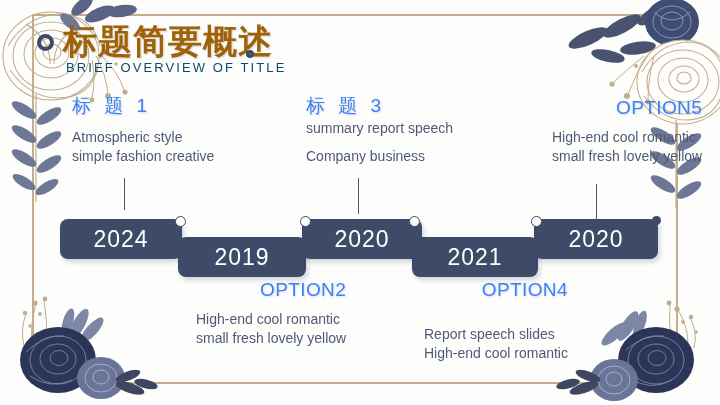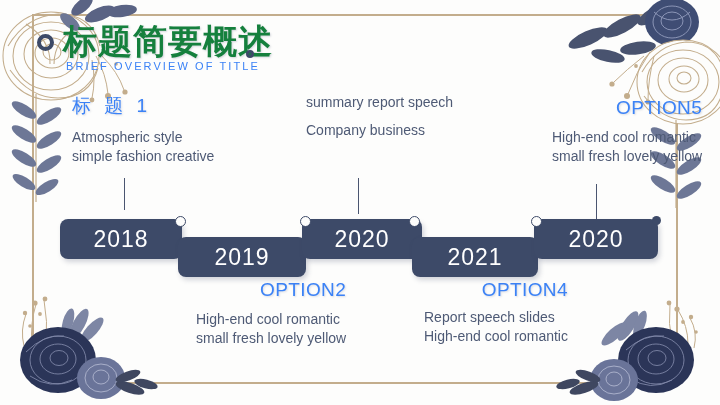--- a/index.html
+++ b/index.html
@@ -23,28 +23,28 @@
 
   
   .header { position: absolute; left: 30px; top: 12px; }
   .title-ring {
     position: absolute; left: 7px; top: 22px;
     width: 17px; height: 17px; border-radius: 50%;
     border: 4.5px solid #3d4a68; box-sizing: border-box;
   }
   .title-cn {
     position: absolute; left: 33px; top: 7px;
-    font-size: 34px; font-weight: bold; color: #15803d;
+    font-size: 34px; font-weight: bold; color: #a16207;
     letter-spacing: 1px; white-space: nowrap;
     text-shadow: 1px 1px 2px rgba(80,90,120,0.25);
     text-align: right;
   }
   .title-en {
     position: absolute; left: 36px; top: 48px;
-    font-size: 11px; color: #3b82f6; letter-spacing: 2.1px;
+    font-size: 13px; color: #0c4a6e; letter-spacing: 2.1px;
     white-space: nowrap;
   }
   .dot-small {
     position: absolute; left: 246px; top: 50px;
     width: 8px; height: 8px; border-radius: 50%;
     border: 3px solid #3d4a68; box-sizing: border-box;
   }
 
   
   .block {
@@ -297,41 +297,42 @@
   <div class="stem" style="left:124px; top:178px; height:32px;"></div>
 
   <div class="grp" style="left:196px; top:279px;">
     <div class="head en">OPTION2</div>
     <div class="line" style="margin-top:9px;">High-end cool romantic</div>
     <div class="line">small fresh lovely yellow</div>
   </div>
   <div class="stem" style="left:242px; top:242px; height:32px;"></div>
 
   <div class="grp" style="left:306px; top:93px;">
+    <div class="head cn">标 题 3</div>
     <div class="line">summary report speech</div>
     <div class="line" style="margin-top:9px;">Company business</div>
   </div>
   <div class="stem" style="left:358px; top:178px; height:36px;"></div>
 
   <div class="grp" style="left:424px; top:279px;">
     <div class="head en">OPTION4</div>
-    <div class="line" style="margin-top:7px;">Report speech slides</div>
+    <div class="line" style="margin-top:24px;">Report speech slides</div>
     <div class="line">High-end cool romantic</div>
   </div>
   <div class="stem" style="left:474px; top:242px; height:32px;"></div>
 
   <div class="grp" style="left:552px; top:97px;">
     <div class="head en">OPTION5</div>
     <div class="line" style="margin-top:9px;">High-end cool romantic</div>
     <div class="line">small fresh lovely yellow</div>
   </div>
   <div class="stem" style="left:596px; top:184px; height:36px;"></div>
 
   <div class="block down" style="left:60px; width:122px;">
-    <span>2018</span>
+    <span>2024</span>
   </div>
 
   <div class="block up" style="left:178px; width:128px;">
     <span>2019</span>
   </div>
 
   <div class="block down" style="left:302px; width:120px;">
     <span>2020</span>
   </div>
 

